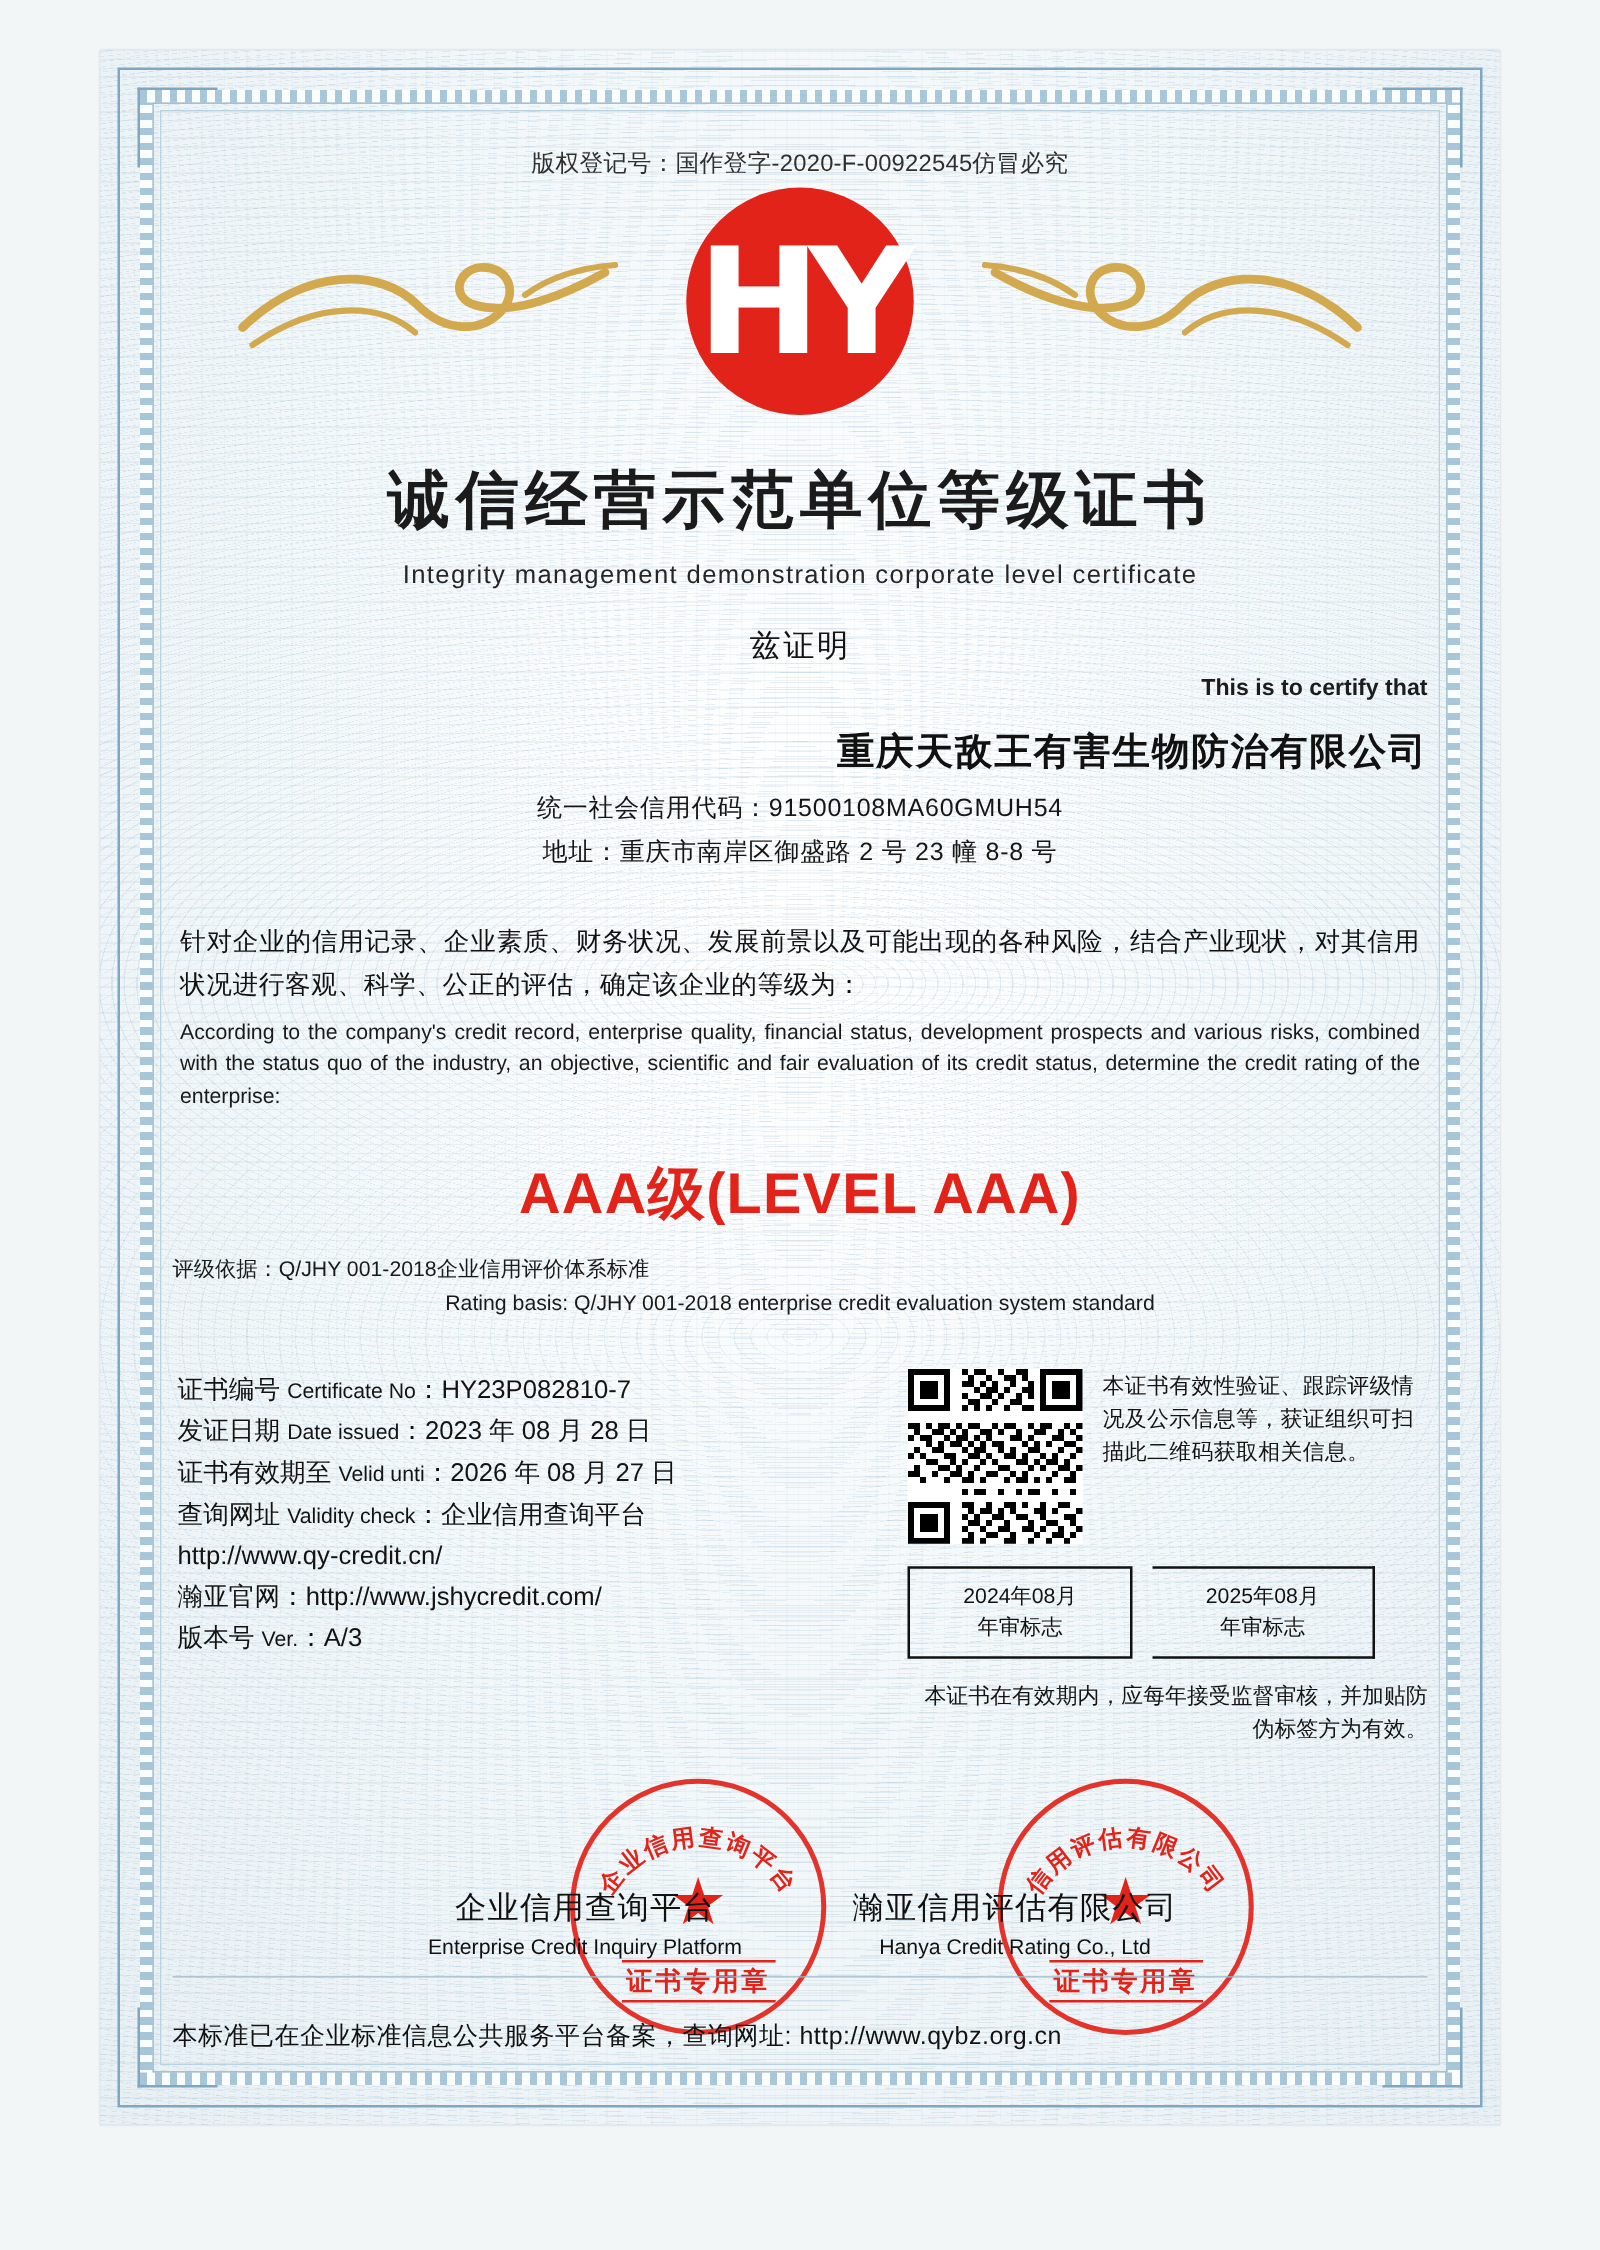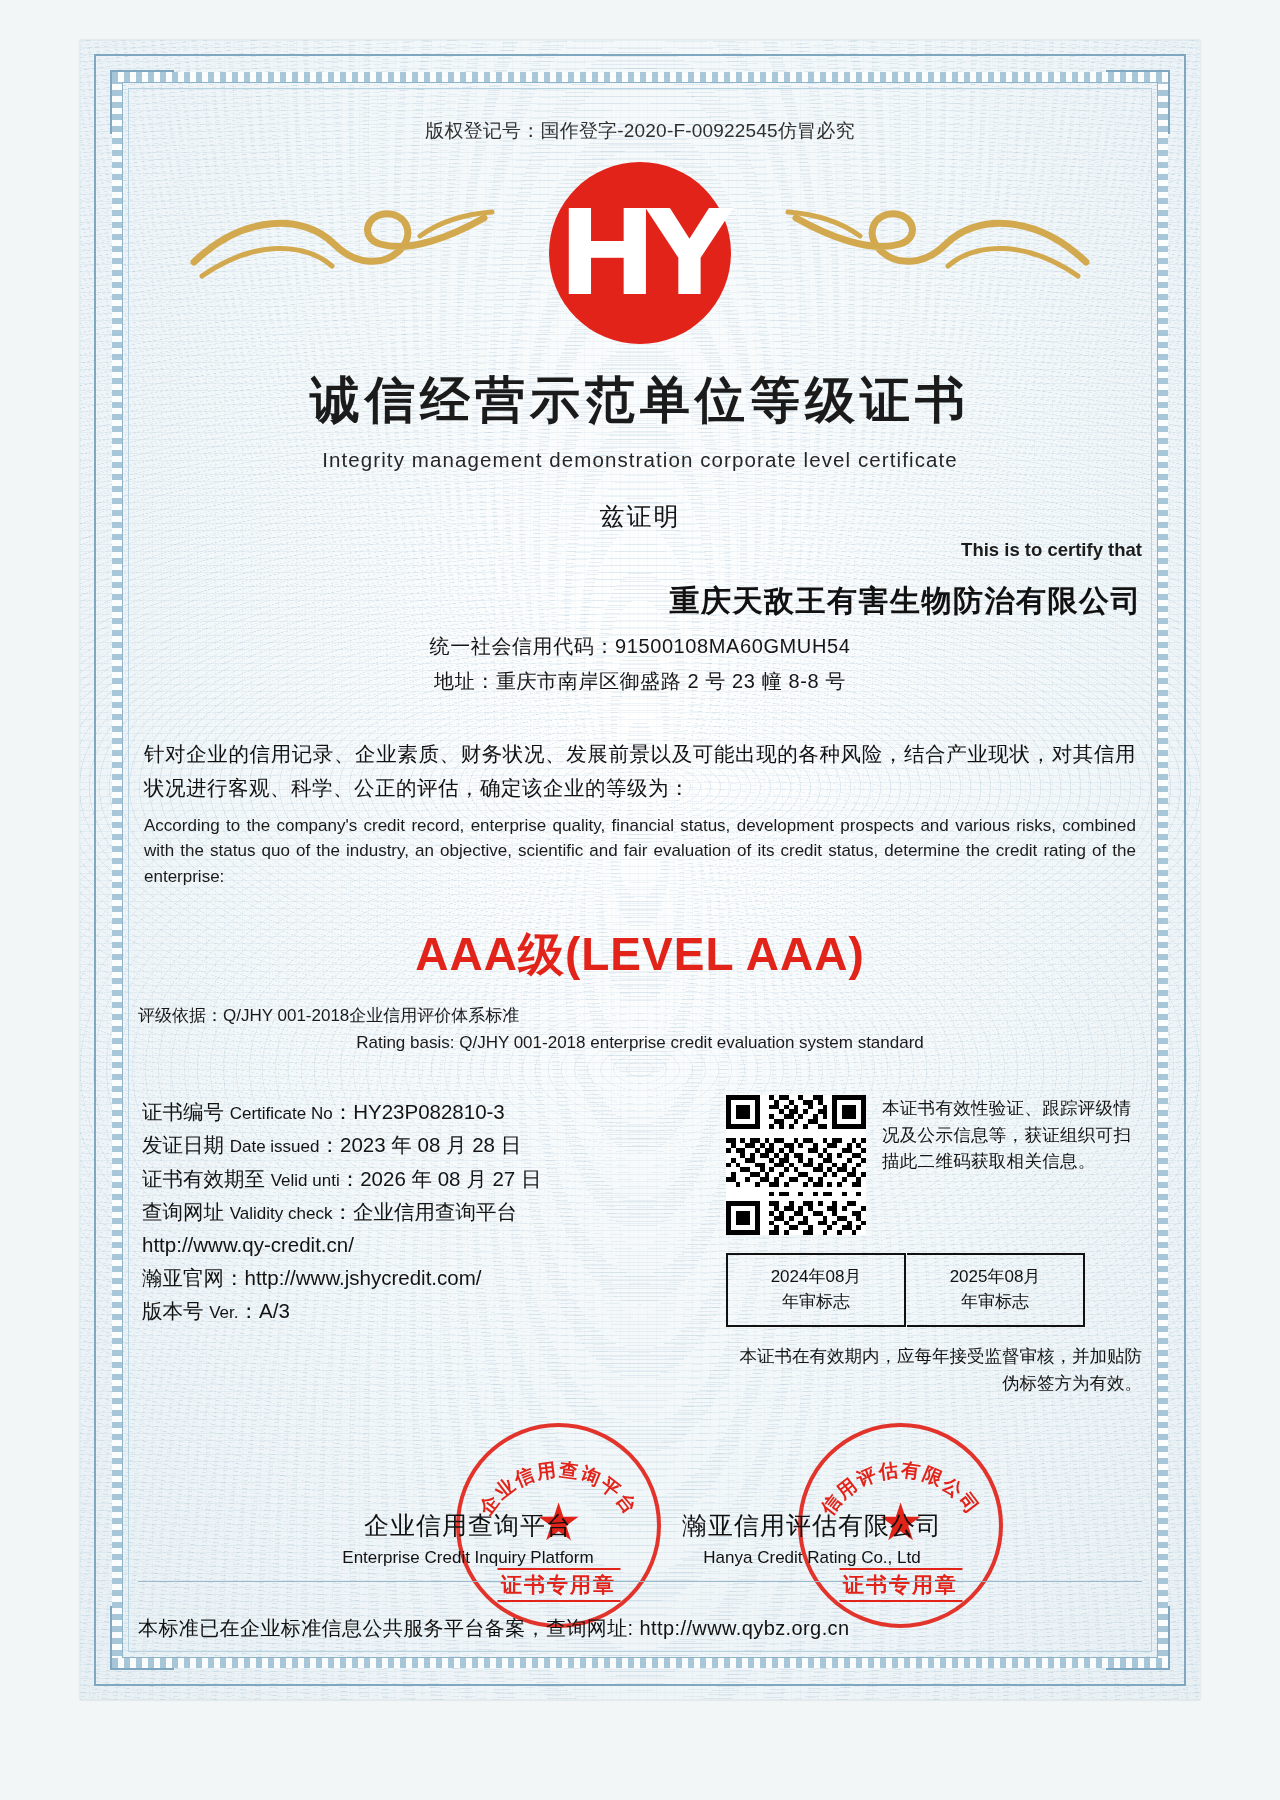--- a/index.html
+++ b/index.html
@@ -65,21 +65,21 @@
 
   
   .copyright{
     text-align:center;font-size:19px;color:#2f2f2f;
     letter-spacing:.2px;margin-top:22px;
   }
 
   
   .logo-row{
     position:relative;height:205px;margin-top:6px;
-    display:flex;align-items:center;justify-content:center;
+    display:flex;justify-content:center;
   }
   .flourish{
     position:absolute;top:46px;width:330px;height:110px;color:#d2a94e;
   }
   .flourish.left{left:46px;}
   .flourish.right{right:46px;transform:scaleX(-1);}
   .logo{
     width:182px;height:182px;border-radius:50%;
     background:#e2231a;
     display:flex;align-items:center;justify-content:center;
@@ -144,21 +144,21 @@
   .drow .lbl-en{font-size:17px;}
   .qrbox{flex:1;display:flex;flex-direction:column;}
   .qr-top{display:flex;gap:16px;}
   .qr{
     width:140px;height:140px;flex:none;
     background:#fff;
   }
   .qr-note{
     font-size:17.5px;color:#141414;line-height:1.52;letter-spacing:.3px;
   }
-  .stamp-boxes{display:flex;gap:1px;margin-top:18px;}
+  .stamp-boxes{display:flex;gap:16px;margin-top:18px;}
   .sbox{
     width:176px;height:70px;border:2px solid #111;
     display:flex;flex-direction:column;align-items:center;justify-content:center;
     font-size:17px;color:#111;line-height:1.45;
   }
   .sbox + .sbox{border-left:none;}
   .qr-foot{
     margin-top:16px;font-size:17.5px;color:#141414;line-height:1.55;text-align:right;
   }
 
@@ -256,21 +256,21 @@
     </div>
 
     <div class="level">AAA级(LEVEL AAA)</div>
     <div class="basis-cn">评级依据：Q/JHY 001-2018企业信用评价体系标准</div>
     <div class="basis-en">Rating basis: Q/JHY 001-2018 enterprise credit evaluation system standard</div>
 
     <div class="mid">
       <div class="details">
         <div class="drow">
           <span>证书编号</span>
-          <span class="lbl-en">Certificate No</span><span>：</span><span>HY23P082810-3</span>
+          <span class="lbl-en">Certificate No</span><span>：</span><span>HY23P082810-7</span>
         </div>
         <div class="drow">
           <span>发证日期</span>
           <span class="lbl-en">Date issued</span><span>：</span><span>2023 年 08 月 28 日</span>
         </div>
         <div class="drow">
           <span>证书有效期至</span>
           <span class="lbl-en">Velid unti</span><span>：</span><span>2026 年 08 月 27 日</span>
         </div>
         <div class="drow">

